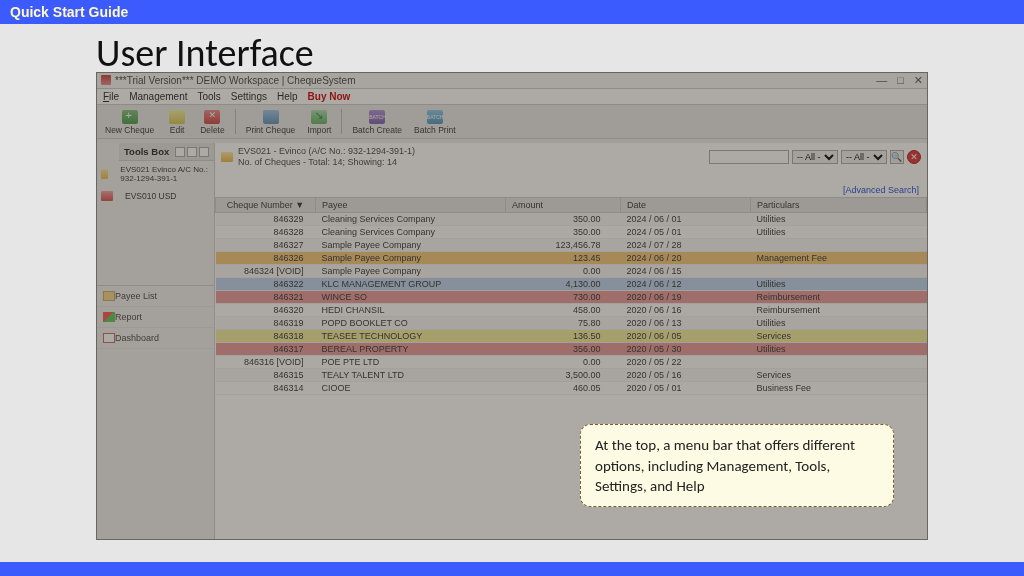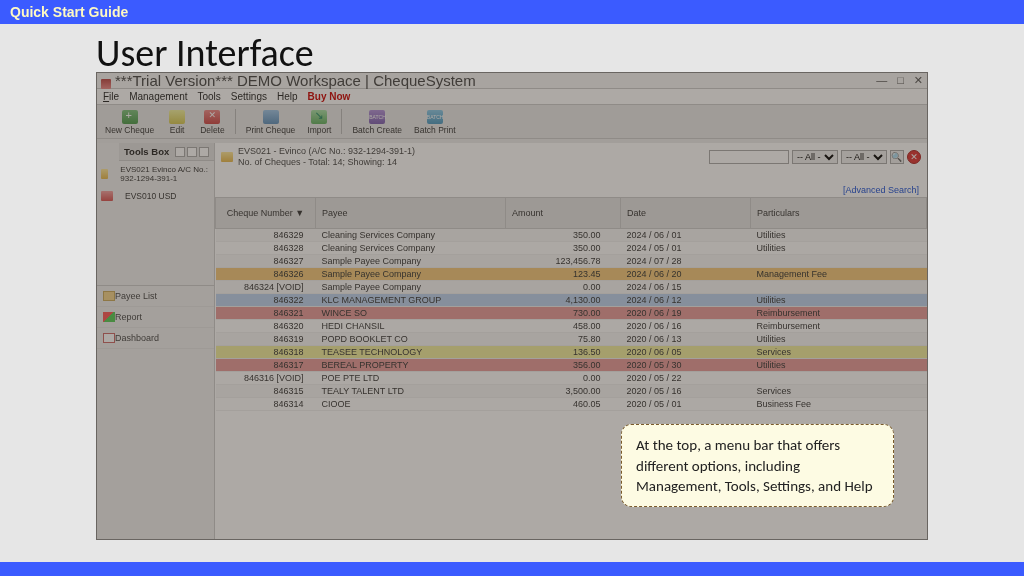--- a/index.html
+++ b/index.html
@@ -57,21 +57,21 @@
   }
   .titlebar {
     height: 16px;
     display: flex;
     align-items: center;
     justify-content: space-between;
     padding: 0 4px;
     background: #f6f6f6;
     border-bottom: 1px solid #ccc;
   }
-  .titlebar .t-left { display: flex; align-items: flex-end; gap: 4px; font-size: 15px; color: #444; }
+  .titlebar .t-left { display: flex; align-items: flex-start; gap: 4px; font-size: 10px; color: #444; }
   .wicon { width: 10px; height: 10px; background: linear-gradient(#b44,#e88); border-radius: 1px; }
   .winbtns { display: flex; gap: 10px; font-size: 11px; color: #555; }
   .winbtns span { cursor: default; }
   .menubar {
     background: #fff;
     border-bottom: 1px solid #ccc;
     padding: 2px 6px;
     display: flex;
     gap: 10px;
     font-size: 10px;
@@ -163,21 +163,21 @@
   .sqbtn { width:14px; height:14px; border:1px solid #aaa; background:#eee; display:flex; align-items:center; justify-content:center; font-size:9px;}
   .sqbtn.red { background:#d33; color:#fff; border-color:#a22; border-radius:7px;}
   .adv { text-align:right; font-size:9px; padding:1px 8px 2px 0;margin-top:16px;}
   .adv a { color:#1a4fd6; text-decoration:none;}
   .tablewrap { flex:1; overflow:hidden; }
   table { width:100%; border-collapse:collapse; font-size:9px;}
   thead th {
     background:#e4e4e4;
     border:1px solid #ccc;
     text-align:left;
-    padding:10px 6px;
+    padding:2px 6px;
     font-weight:400;
     color:#333;
   }
   thead th.num { text-align:center;}
   tbody td {
     border-bottom:1px solid #efefef;
     padding:1px 6px;
     color:#333;
     white-space:nowrap;
   }
@@ -187,21 +187,21 @@
   td.amt { text-align:right; padding-right:20px;}
   tr.hl-orange td { background:#f4c97a !important;}
   tr.hl-blue td { background:#bcd3ef !important;}
   tr.hl-red td { background:#e79a9a !important;}
   tr.hl-yellow td { background:#f2ee9e !important;}
 
   .callout {
     position: absolute;
     right: 34px;
     bottom: 33px;
-    width: 273px;
+    width: 314px;
     background: #fdfbe3;
     border: 1.5px dashed #7a5a2a;
     border-radius: 10px;
     padding: 10px 14px;
     font-family: Calibri, "Segoe UI", sans-serif;
     font-size: 15px;
     line-height: 1.35;
     color: #222;
     z-index: 60;
   }

